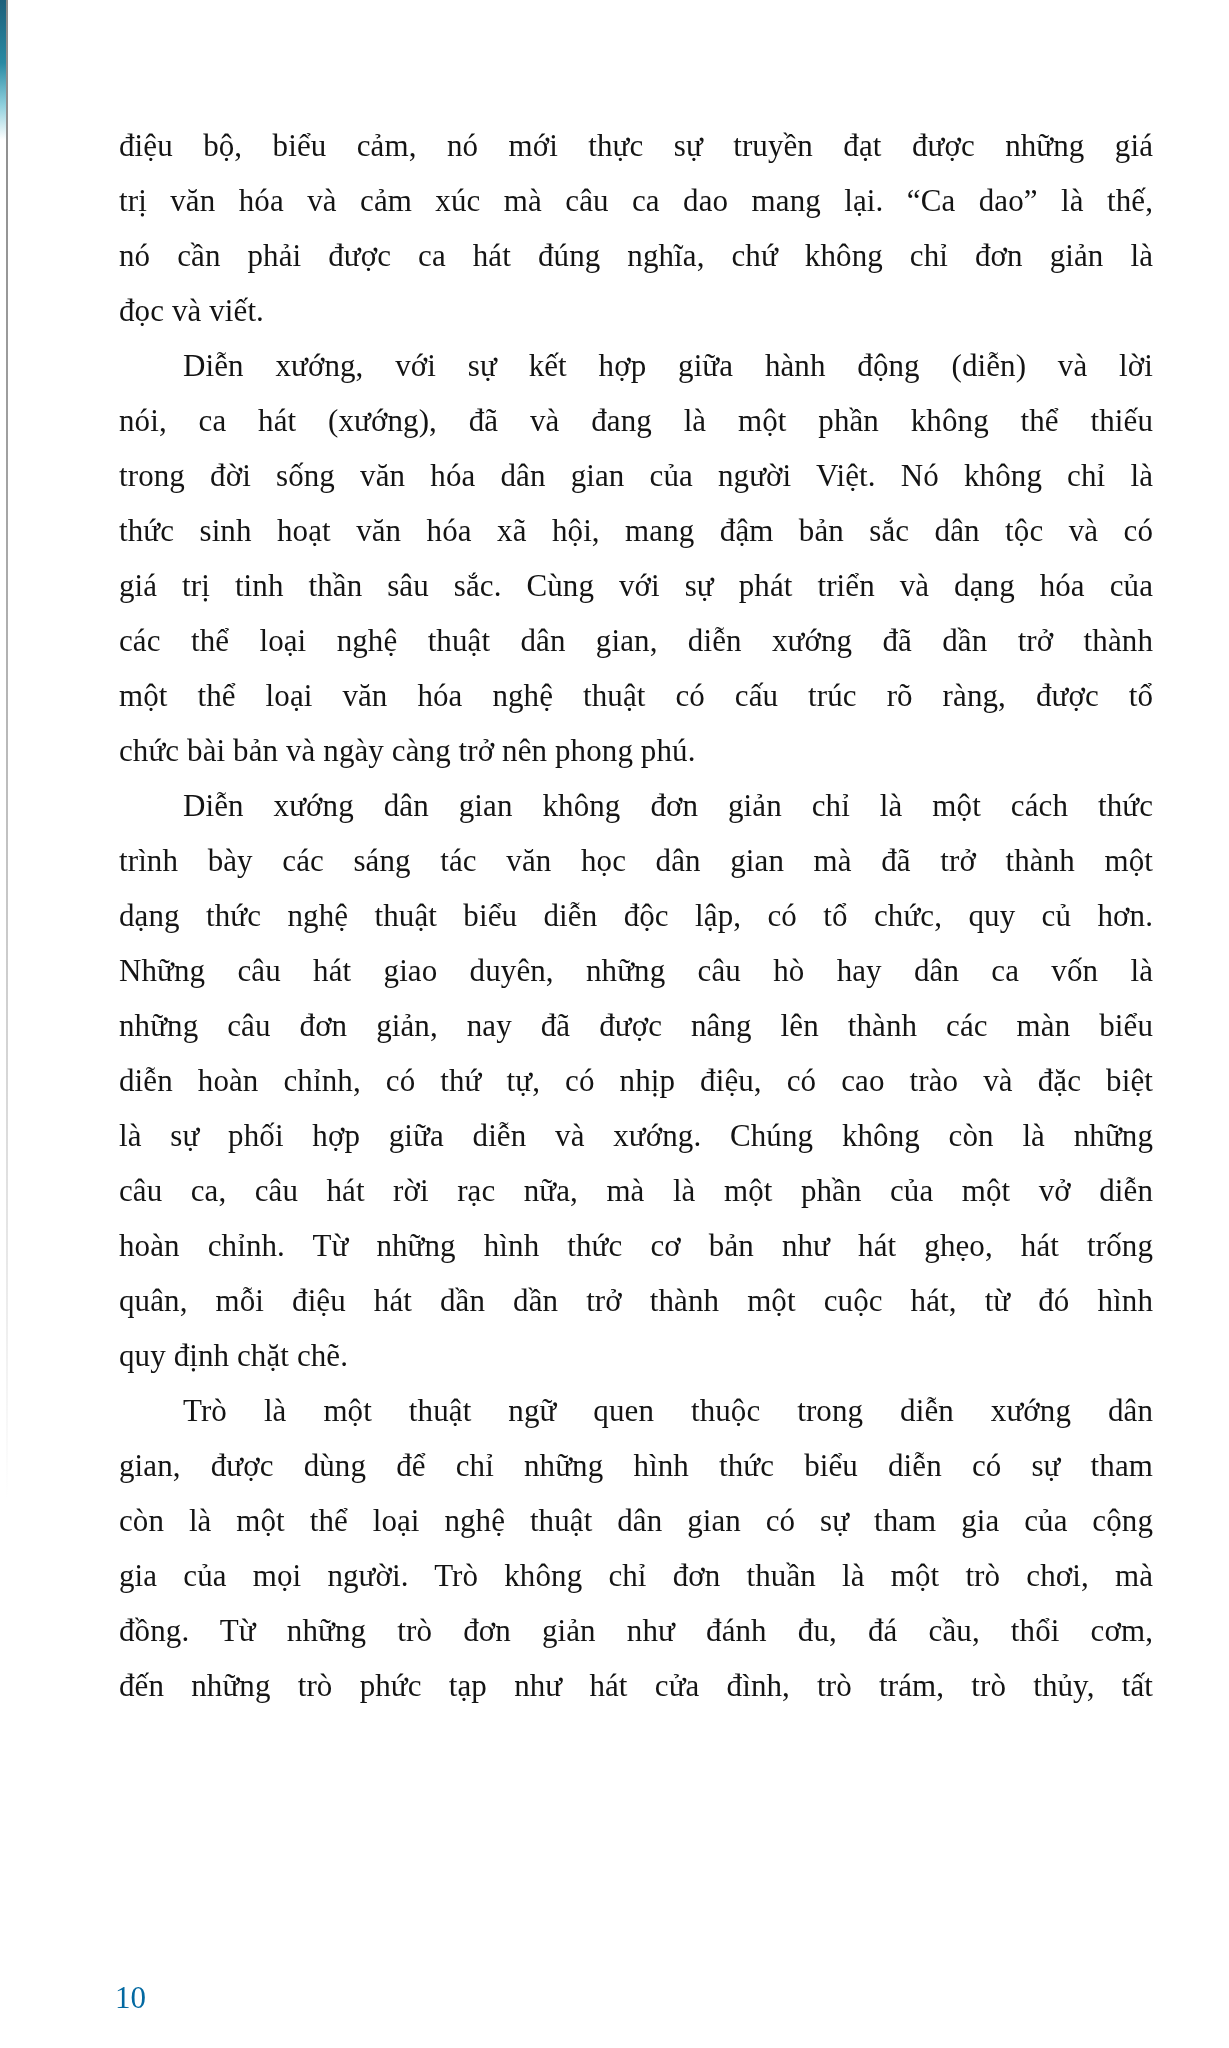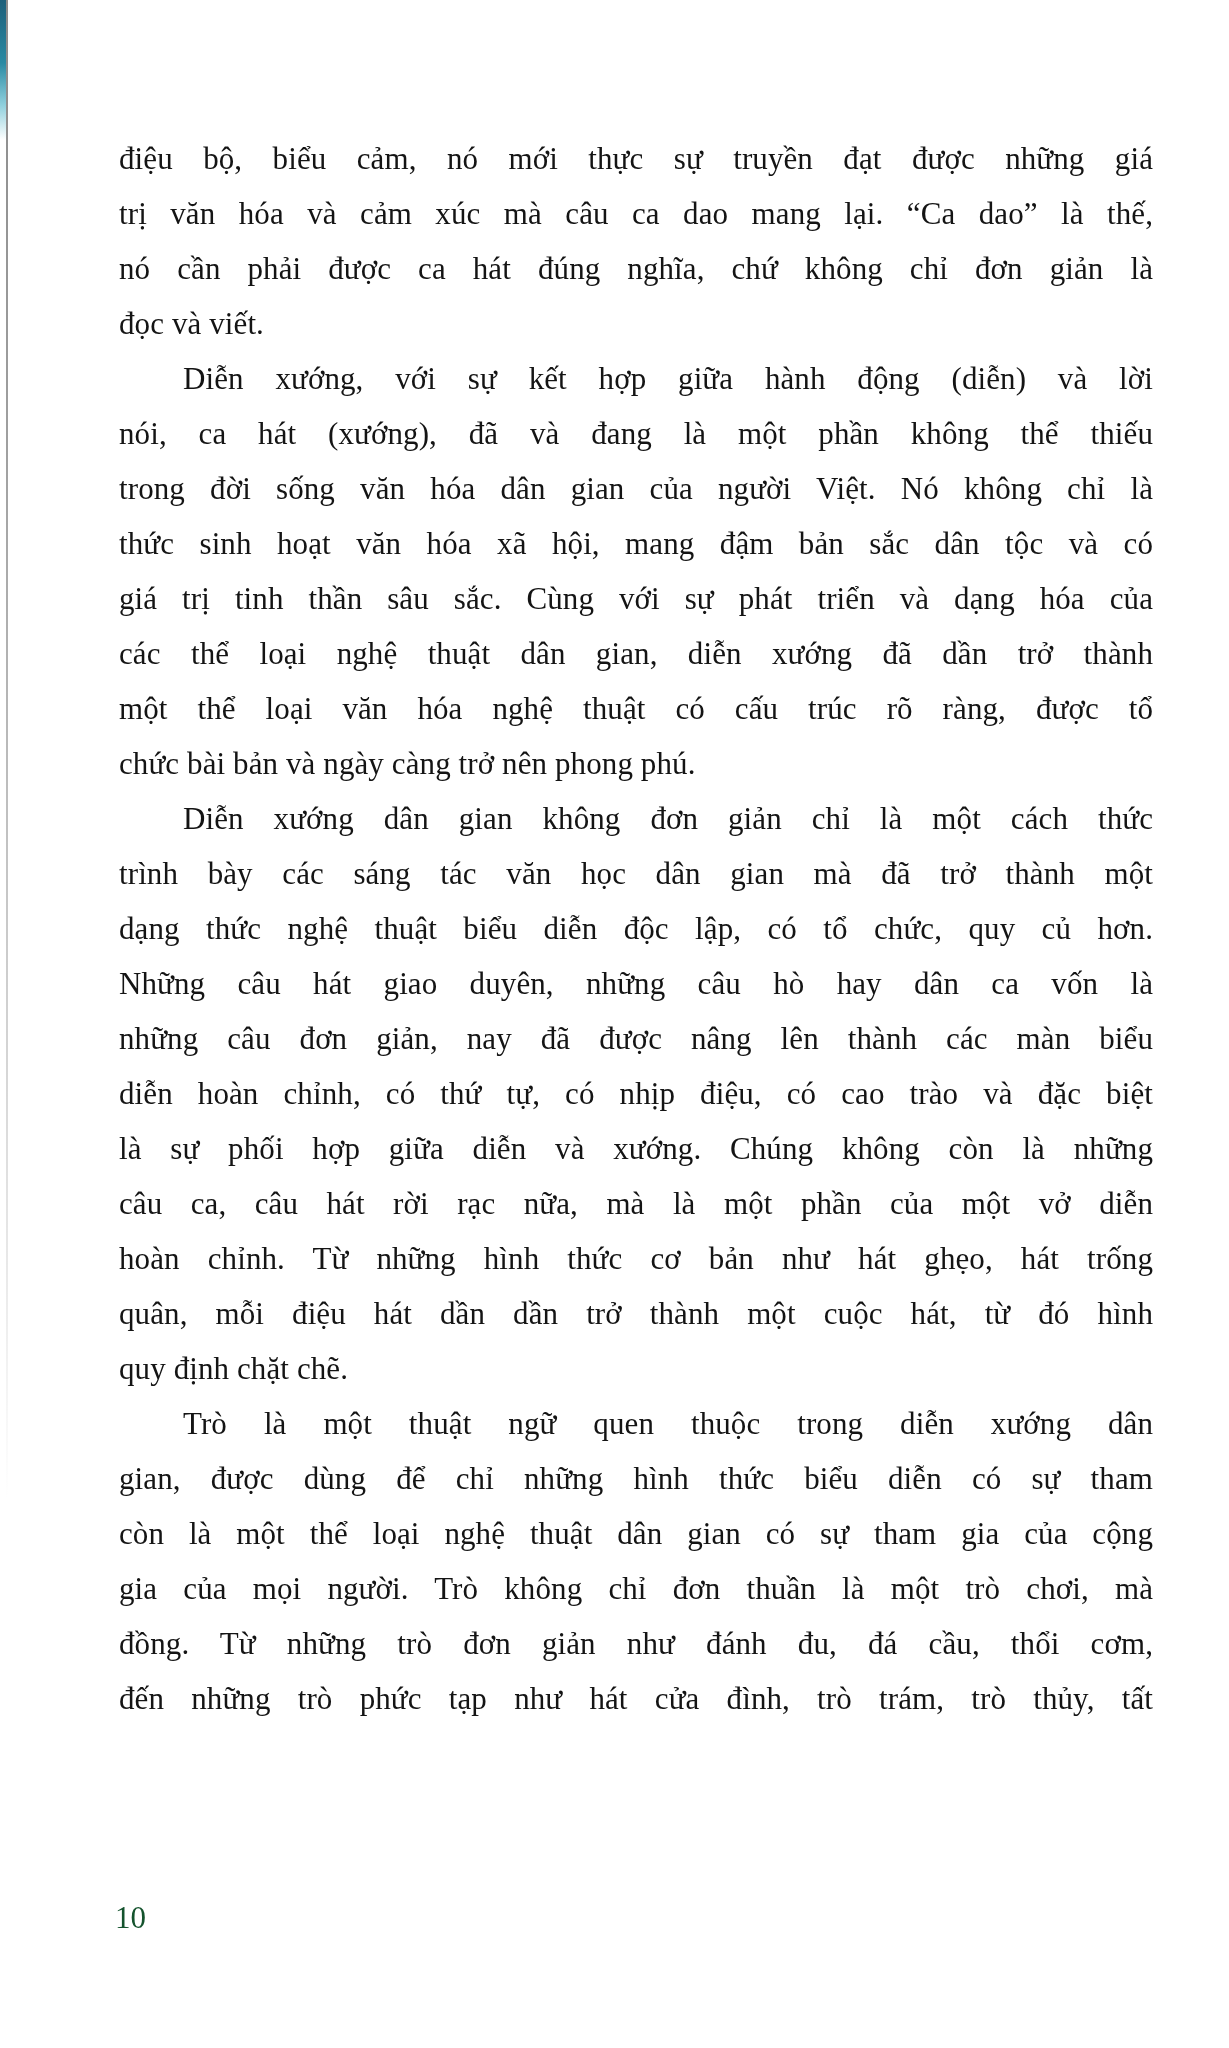--- a/index.html
+++ b/index.html
@@ -27,21 +27,21 @@
       position: absolute;
       left: 6px;
       top: 0;
       width: 2px;
       height: 1500px;
       background: linear-gradient(to bottom, #8a8a8a 0%, #a0a0a0 30%, #d4d4d4 70%, rgba(255,255,255,0) 100%);
     }
     .page-body {
       position: absolute;
       left: 119px;
-      top: 131px;
+      top: 118px;
       width: 1034px;
     }
     .paragraph {
       margin: 0 0 0 0;
     }
     .line {
       display: block;
       height: 55px;
       line-height: 55px;
       font-size: 31px;
@@ -63,24 +63,24 @@
       white-space: normal;
       text-align: justify;
       text-align-last: justify;
     }
     .line.last .line-inner {
       text-align-last: left;
     }
     .page-number {
       position: absolute;
       left: 115px;
-      top: 1896px;
+      top: 1976px;
       font-size: 31px;
       line-height: 44px;
-      color: #14532d;
+      color: #0369a1;
       text-align: right;
     }
   </style>
 </head>
 <body>
 
 <div class="spine-strip"></div>
 <div class="edge-line"></div>
 
 <div class="page-body">

